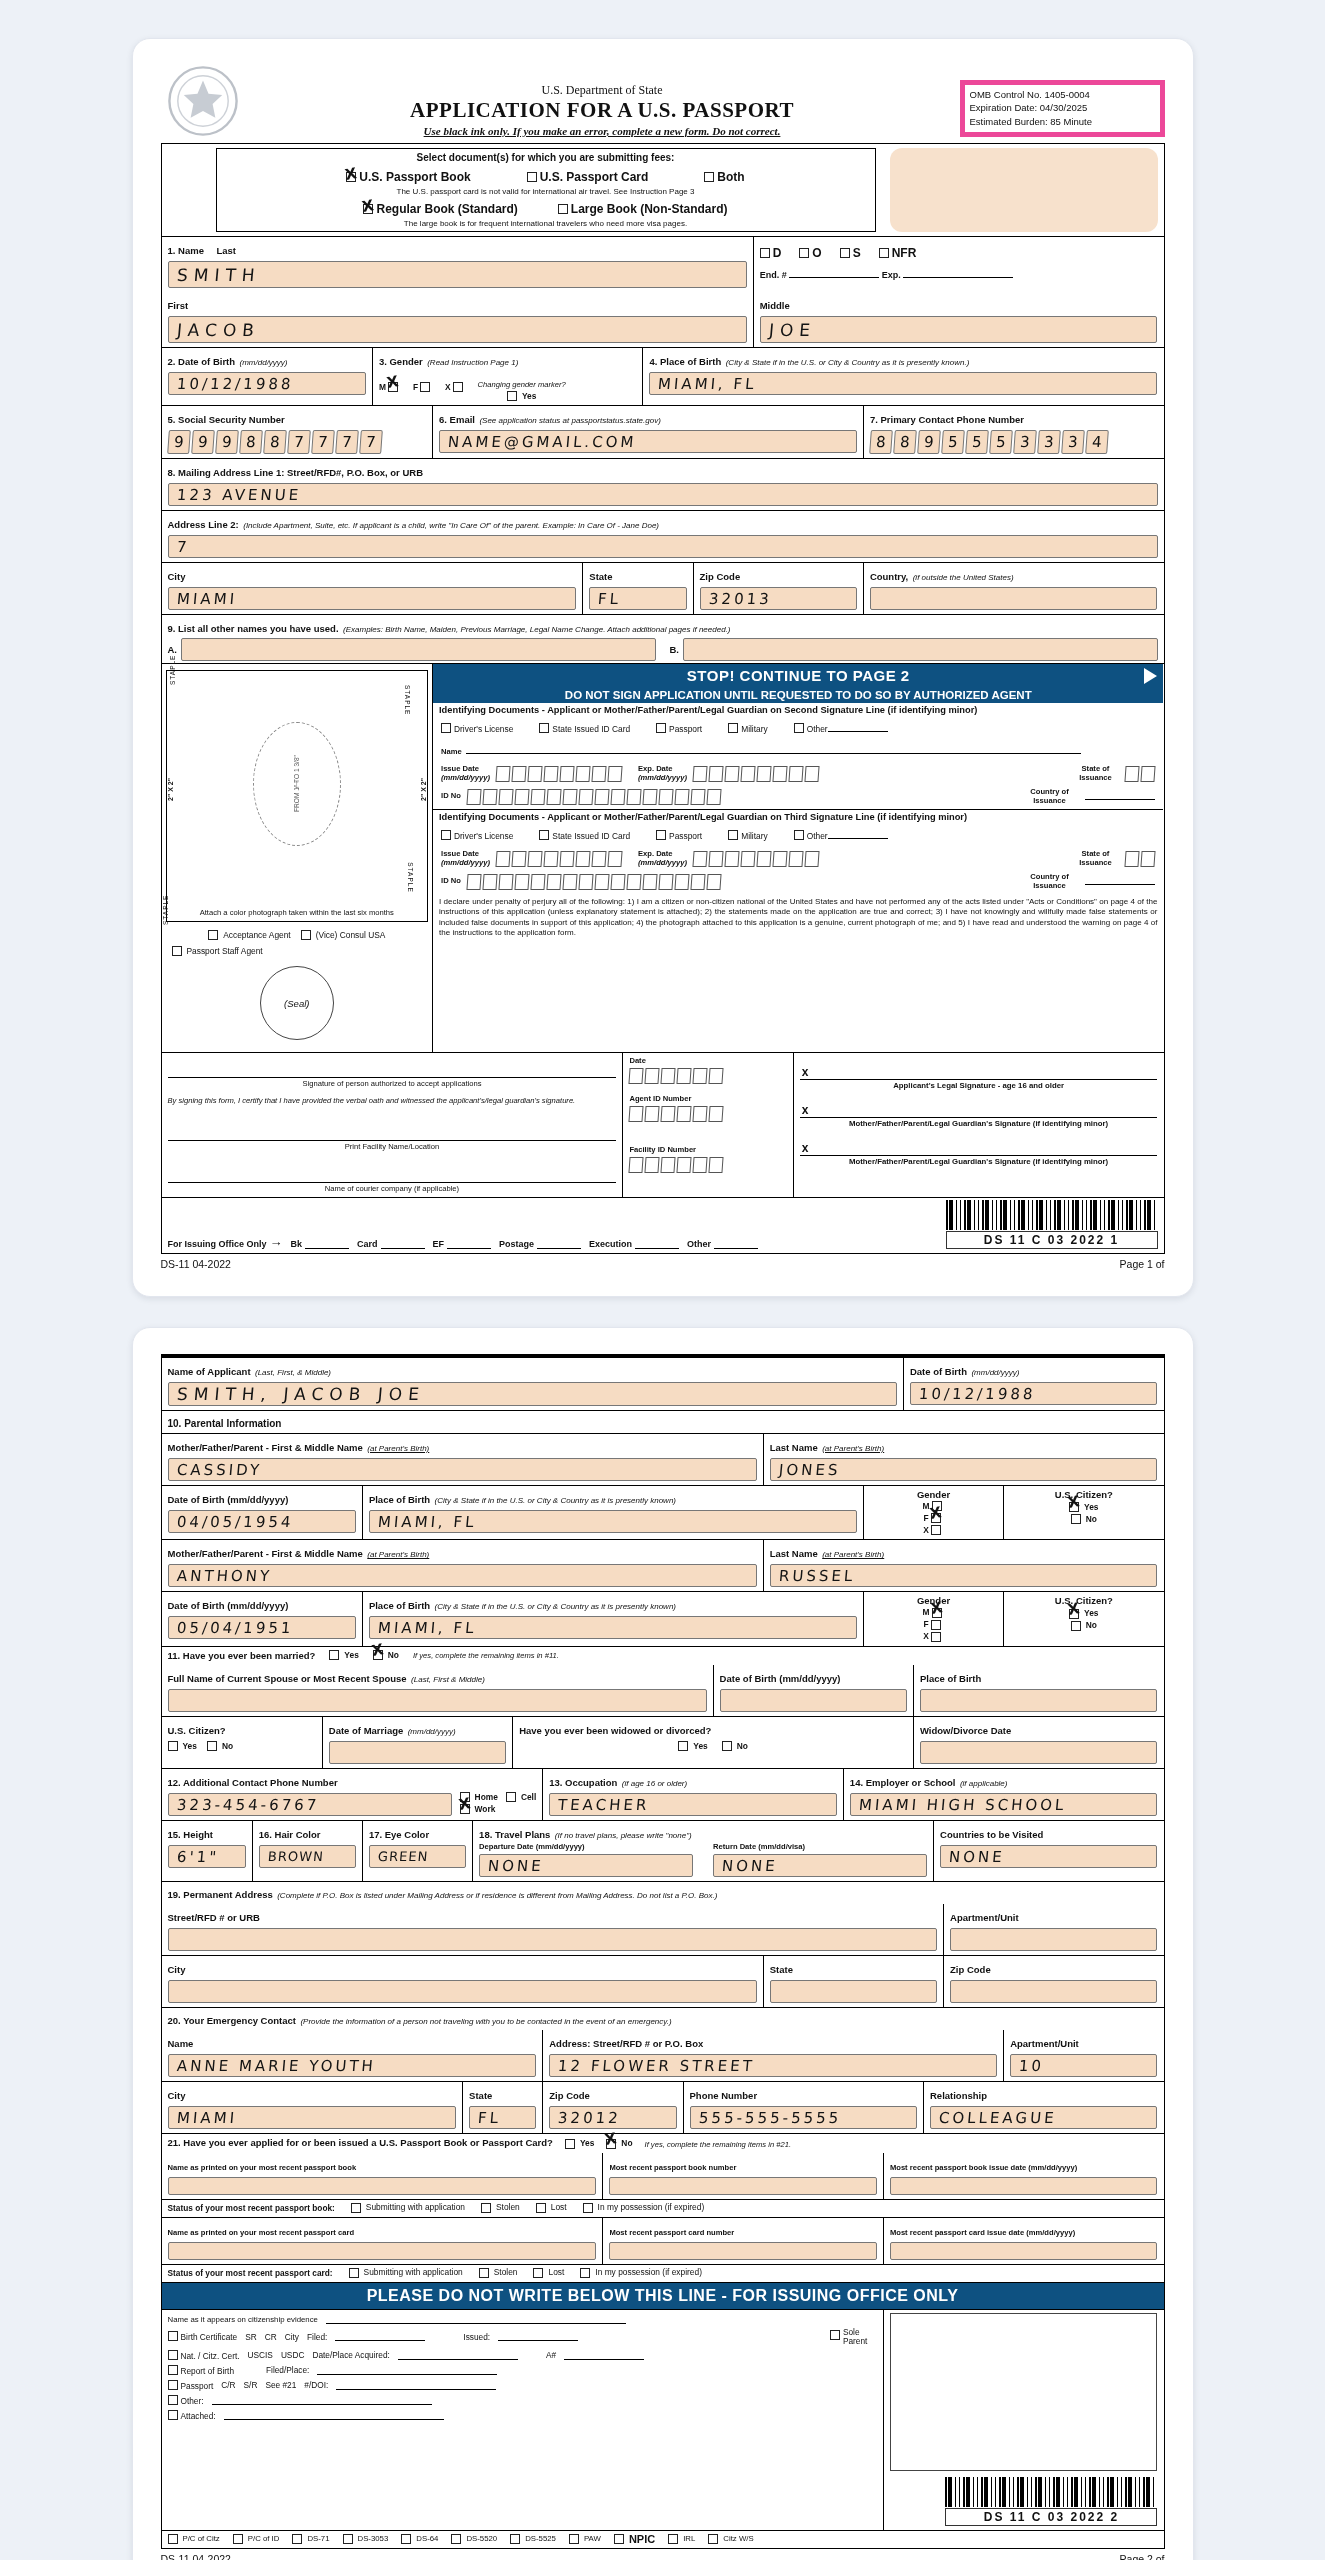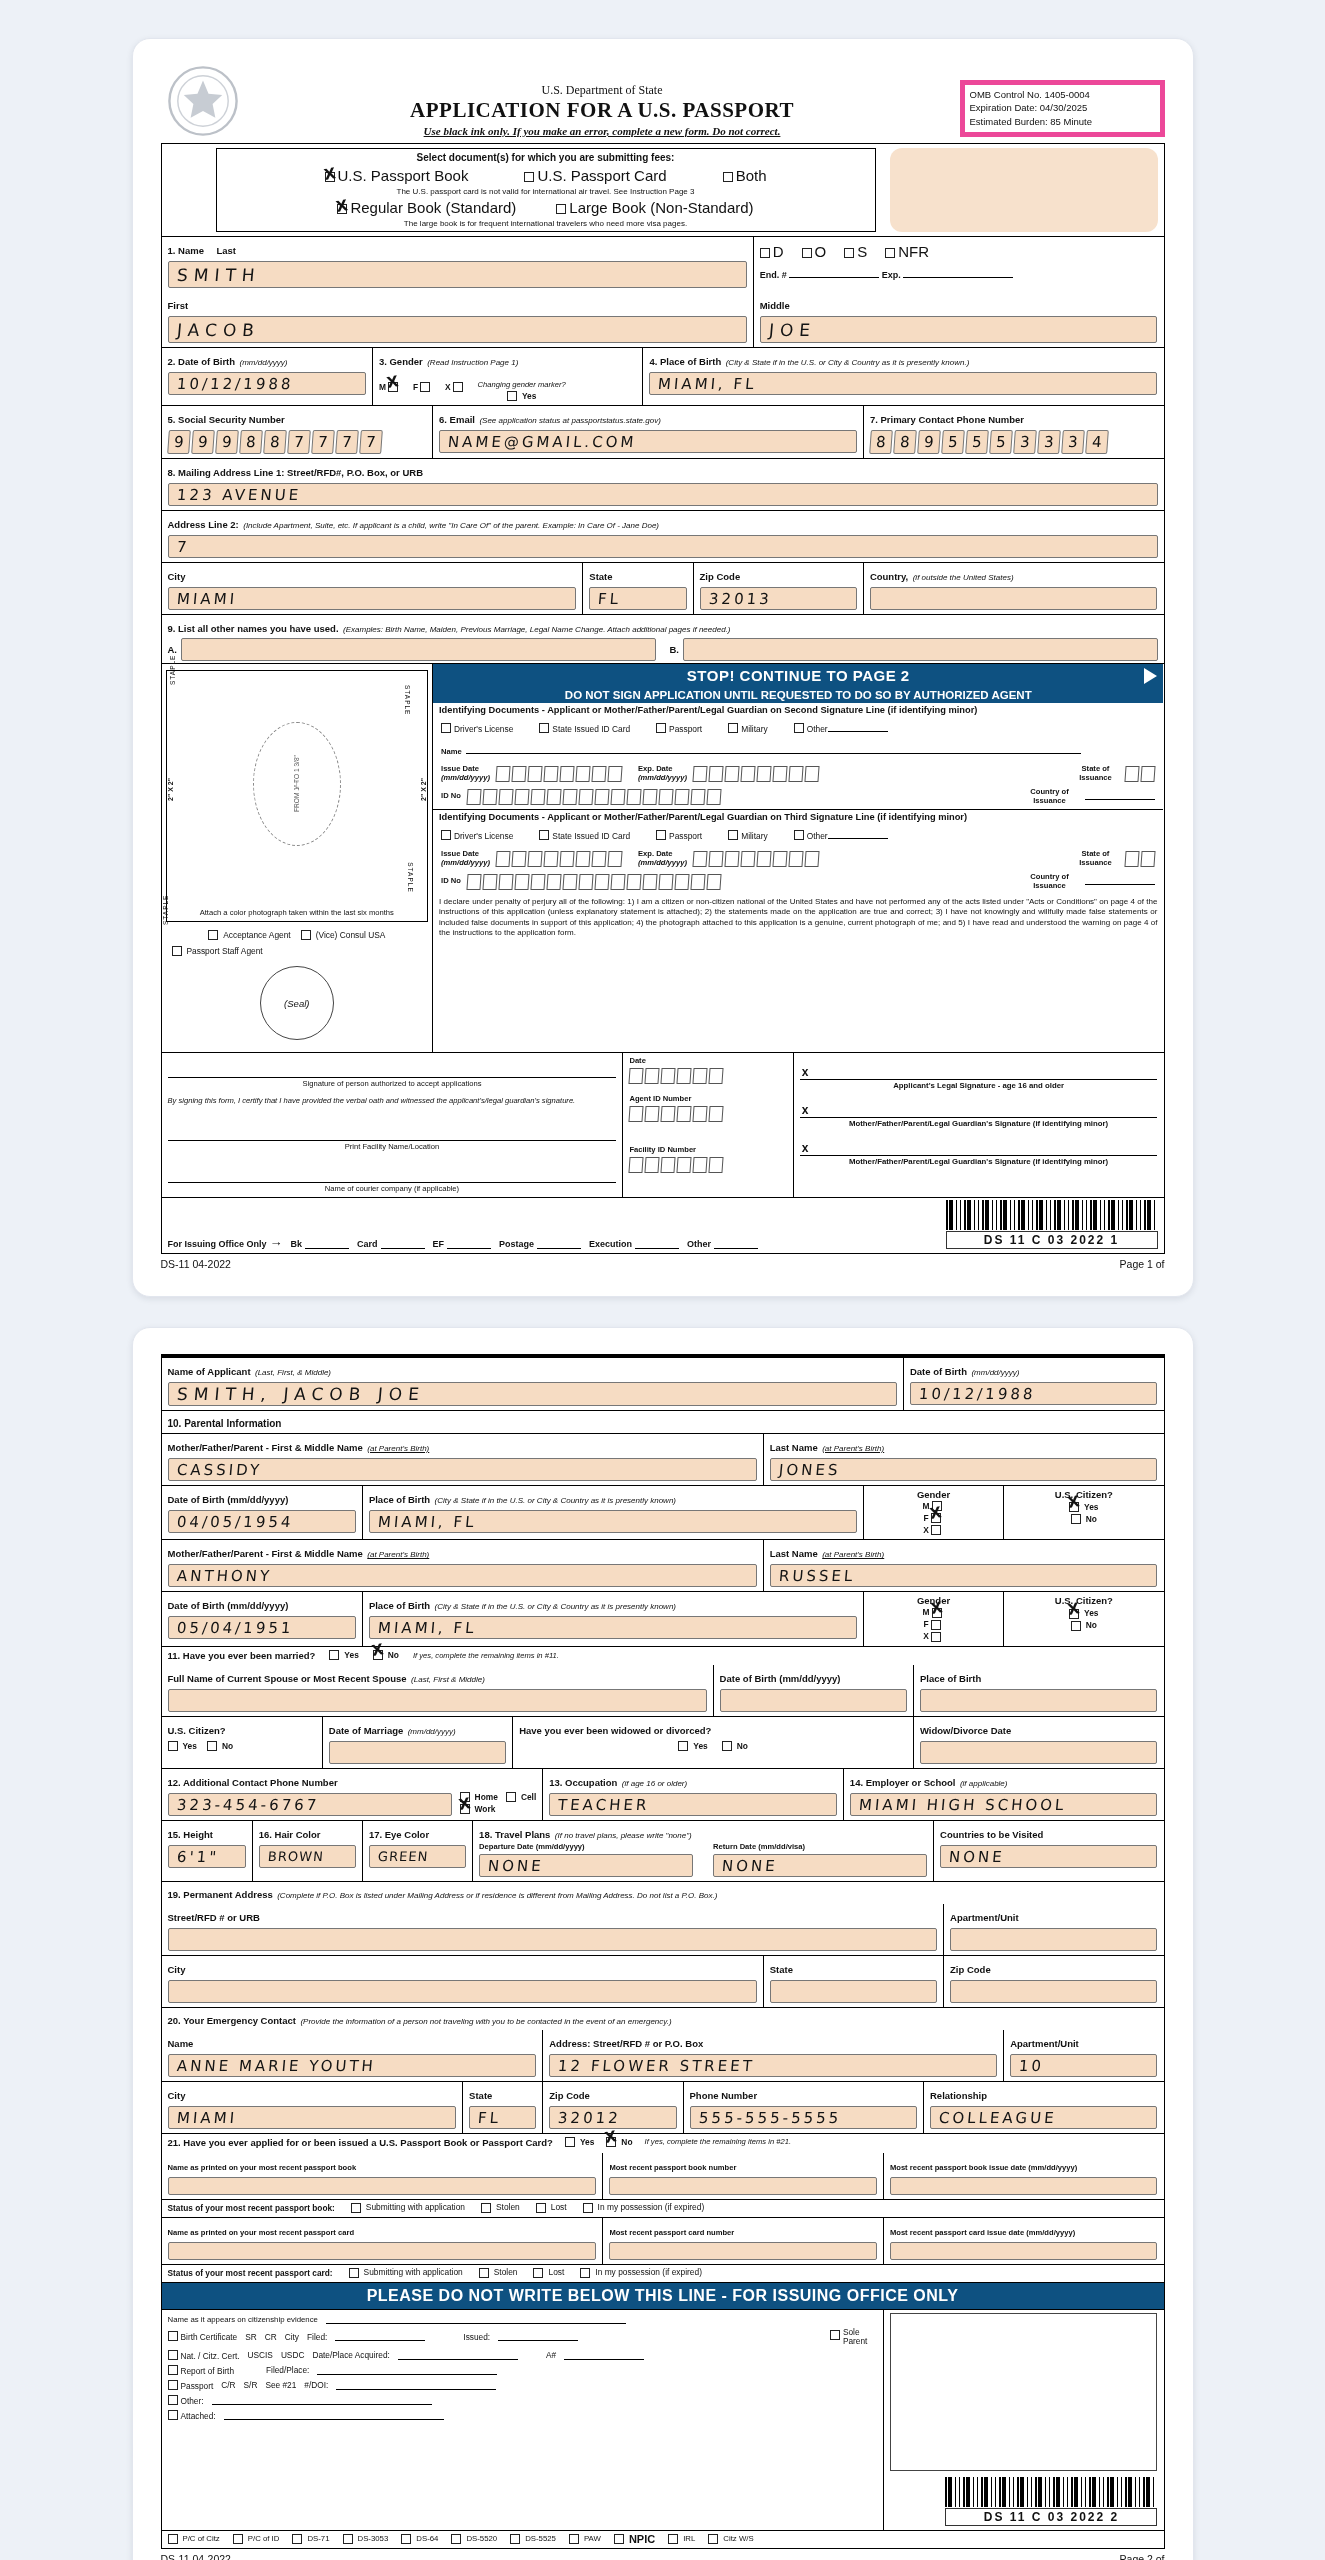--- a/index.html
+++ b/index.html
@@ -28,21 +28,21 @@
 .in{background:var(--peach);border:1px solid #777;border-radius:2px;min-height:23px;margin-top:3px;
 display:flex;align-items:center;padding:1px 8px}
 .in.tall{min-height:27px}
 .hw{font-family:"DejaVu Sans",sans-serif;font-size:15px;letter-spacing:3px;color:#141414;
 transform:skewX(-5deg);white-space:nowrap}
 .hw.big{font-size:17px;letter-spacing:6px}
 .cb{display:inline-block;width:10px;height:10px;border:1.2px solid #222;background:#fff;
 position:relative;vertical-align:-1px;margin-right:3px;flex:0 0 auto}
 .mk{position:absolute;left:-2px;top:-8px;font-size:15px;font-weight:bold;font-style:normal;
 font-family:"DejaVu Sans",sans-serif;transform:rotate(-10deg);color:#131313;letter-spacing:0}
-.cbl{font-size:15px;font-weight:normal}
+.cbl{font-size:12px;font-weight:bold}
 .comb{display:flex;gap:2px;margin-top:3px}
 .cc{width:22px;height:24px;background:var(--peach);border:1px solid #777;border-radius:2px;
 display:flex;align-items:center;justify-content:center;font-family:"DejaVu Sans",sans-serif;
 font-size:15px;transform:skewX(-4deg)}
 .comb.wh .cc{width:14px;height:16px;background:#fff;border:1px solid #555;border-radius:0;font-size:9px}
 .banner{background:var(--blue);color:#fff;font-weight:bold;text-align:center;position:relative}
 .b1{font-size:15px;padding:3px 0;letter-spacing:.5px}
 .b1 .tri{position:absolute;right:6px;top:4px;width:0;height:0;border-top:8px solid transparent;
 border-bottom:8px solid transparent;border-left:13px solid #fff}
 .b2{font-size:11.5px;padding:2px 0}
@@ -1012,21 +1012,21 @@
       </div>
       <div class="c" style="width:24%">
         <span class="lb">Relationship</span>
         <div class="in">
               <span class="hw">COLLEAGUE</span>
             </div>
       </div>
     </div>
 
     <div class="r bt">
-      <div class="c" style="width:100%;display:flex;align-items:flex-start;gap:12px">
+      <div class="c" style="width:100%;display:flex;align-items:flex-end;gap:12px">
         <span class="lb">21. Have you ever applied for or been issued a U.S. Passport Book or Passport Card?</span>
         <span class="gopt">
               <span class="cb">
                 <i class="mk"></i>
               </span>
               <span>Yes</span>
             </span>
         <span class="gopt">
               <span class="cb">
                 <i class="mk">X</i>

